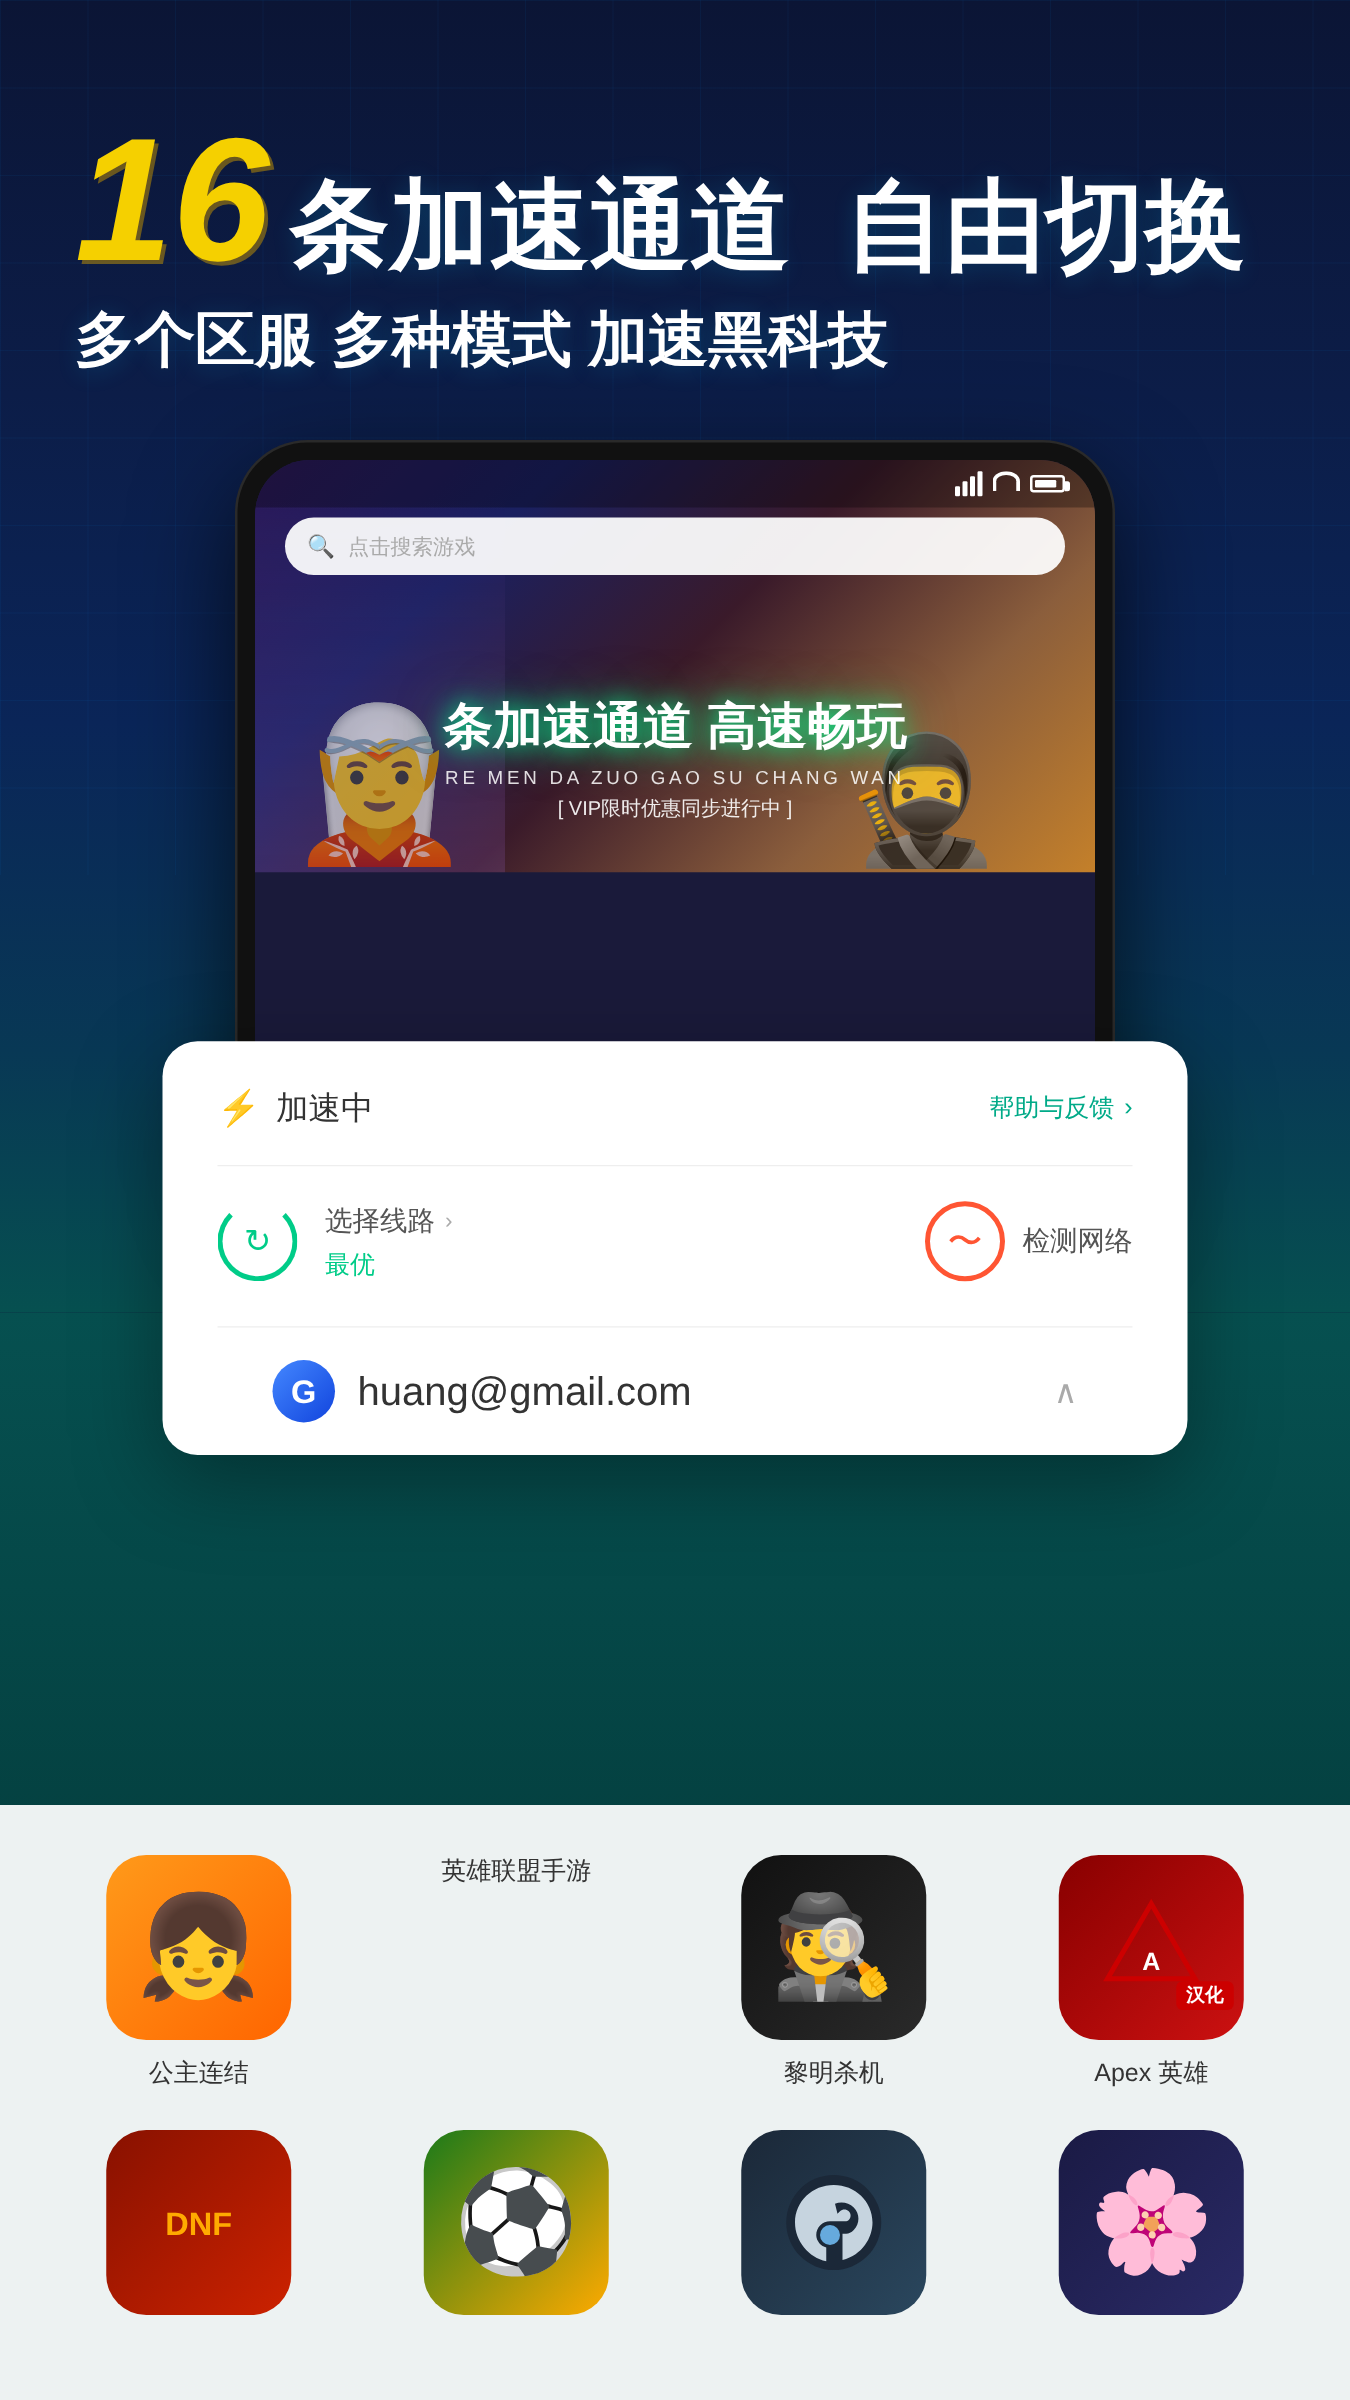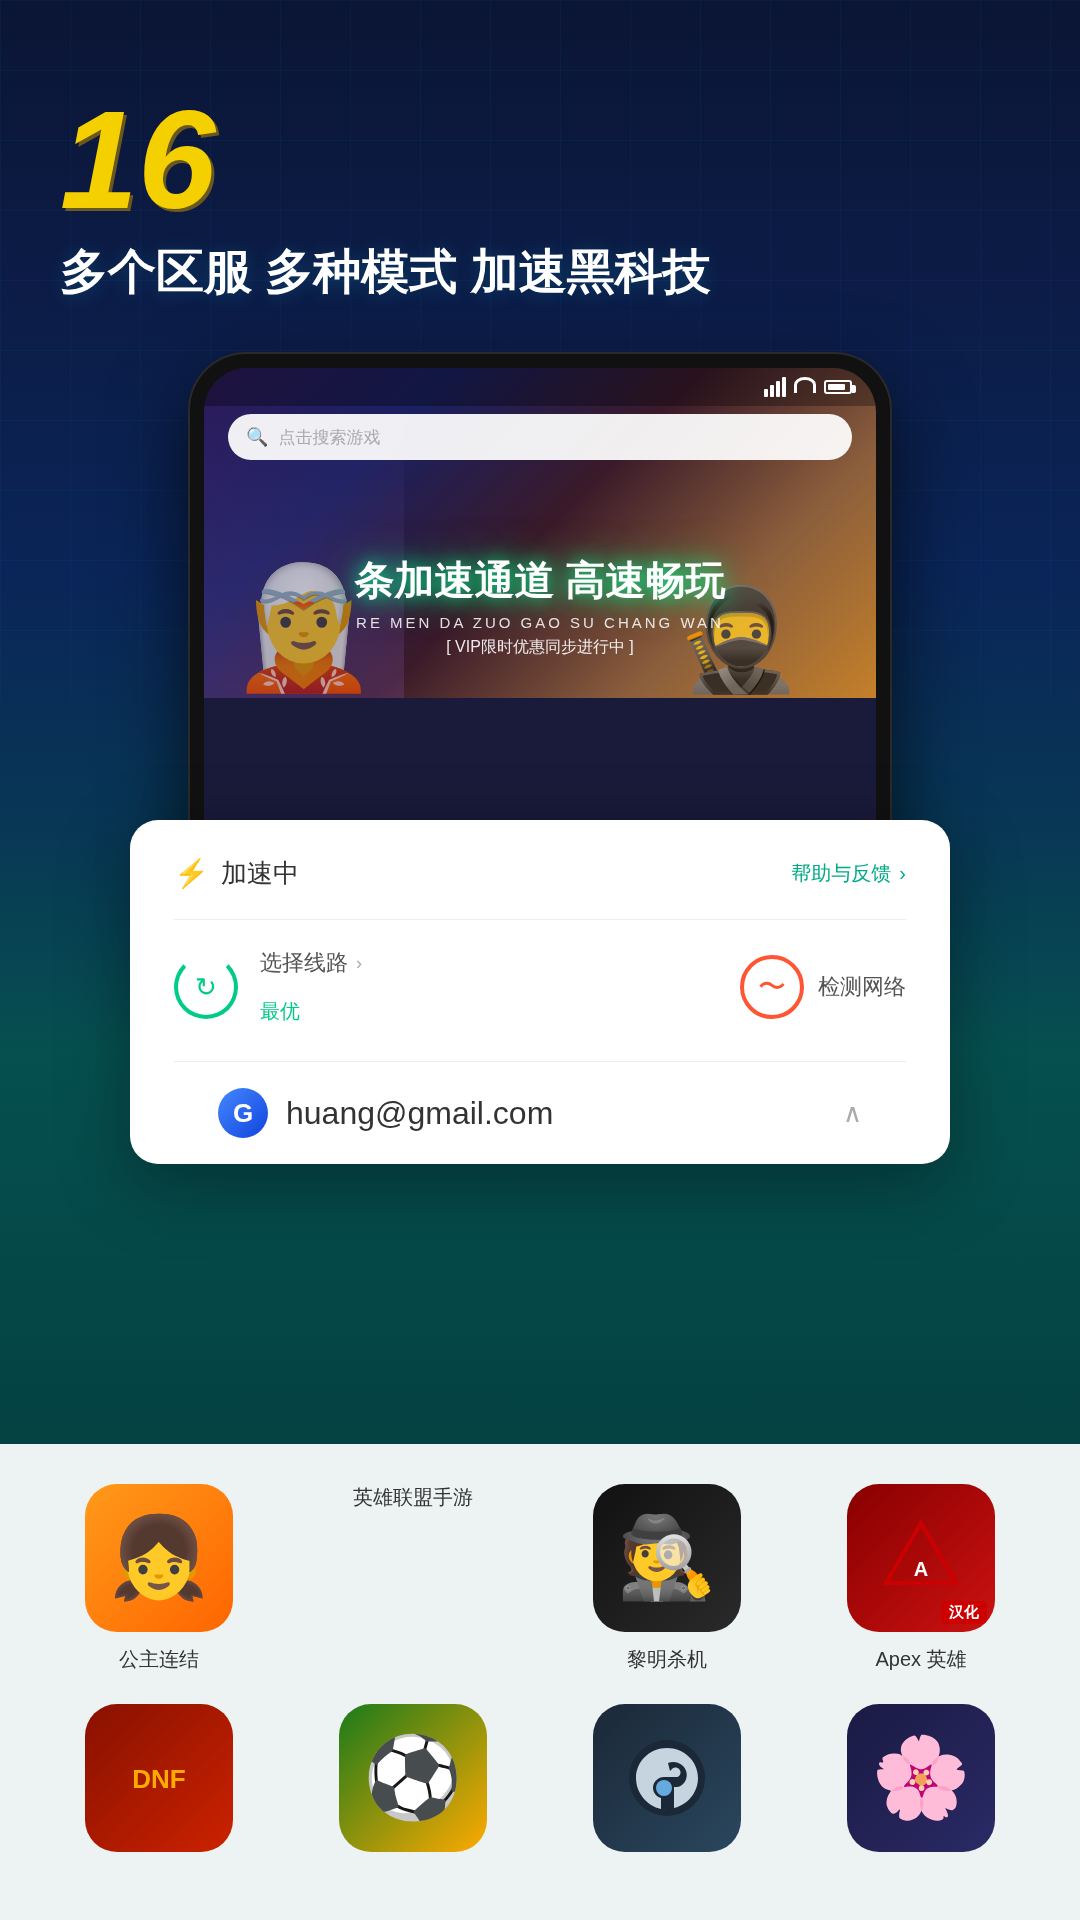--- a/index.html
+++ b/index.html
@@ -365,21 +365,21 @@
       top: 50%;
       left: 50%;
       transform: translate(-50%, -50%);
       color: #00cc88;
       font-size: 26px;
     }
 
     .route-text-group {
       display: flex;
       flex-direction: column;
-      gap: 20px;
+      gap: 6px;
     }
 
     .route-title {
       font-size: 22px;
       color: #555;
       display: flex;
       align-items: center;
       gap: 8px;
     }
 
@@ -505,21 +505,21 @@
 
     
     .game-emoji {
       font-size: 80px;
       line-height: 1;
     }
 
     
     .hh-badge {
       position: absolute;
-      bottom: 8px;
+      bottom: 24px;
       right: 8px;
       background: #cc0000;
       color: white;
       font-size: 15px;
       font-weight: bold;
       padding: 2px 8px;
       border-radius: 5px;
     }
   </style>
 </head>
@@ -529,20 +529,23 @@
 
   <div class="top-bg"></div>
   <div class="grid-overlay"></div>
   <div class="bottom-bg"></div>
 
   <div class="content">
 
     <div class="hero-area">
       <div class="title-row1">
         <span class="big-num">16</span>
+        <span class="title-cn-big">
+          <span>条加速通道</span>&nbsp;&nbsp;<span>自由切换</span>
+        </span>
       </div>
       <div class="title-row2">多个区服  多种模式  加速黑科技</div>
     </div>
 
     <div class="phone-area">
       <div class="phone-container">
 
         <div class="the-phone">
           <div class="the-screen">
 

